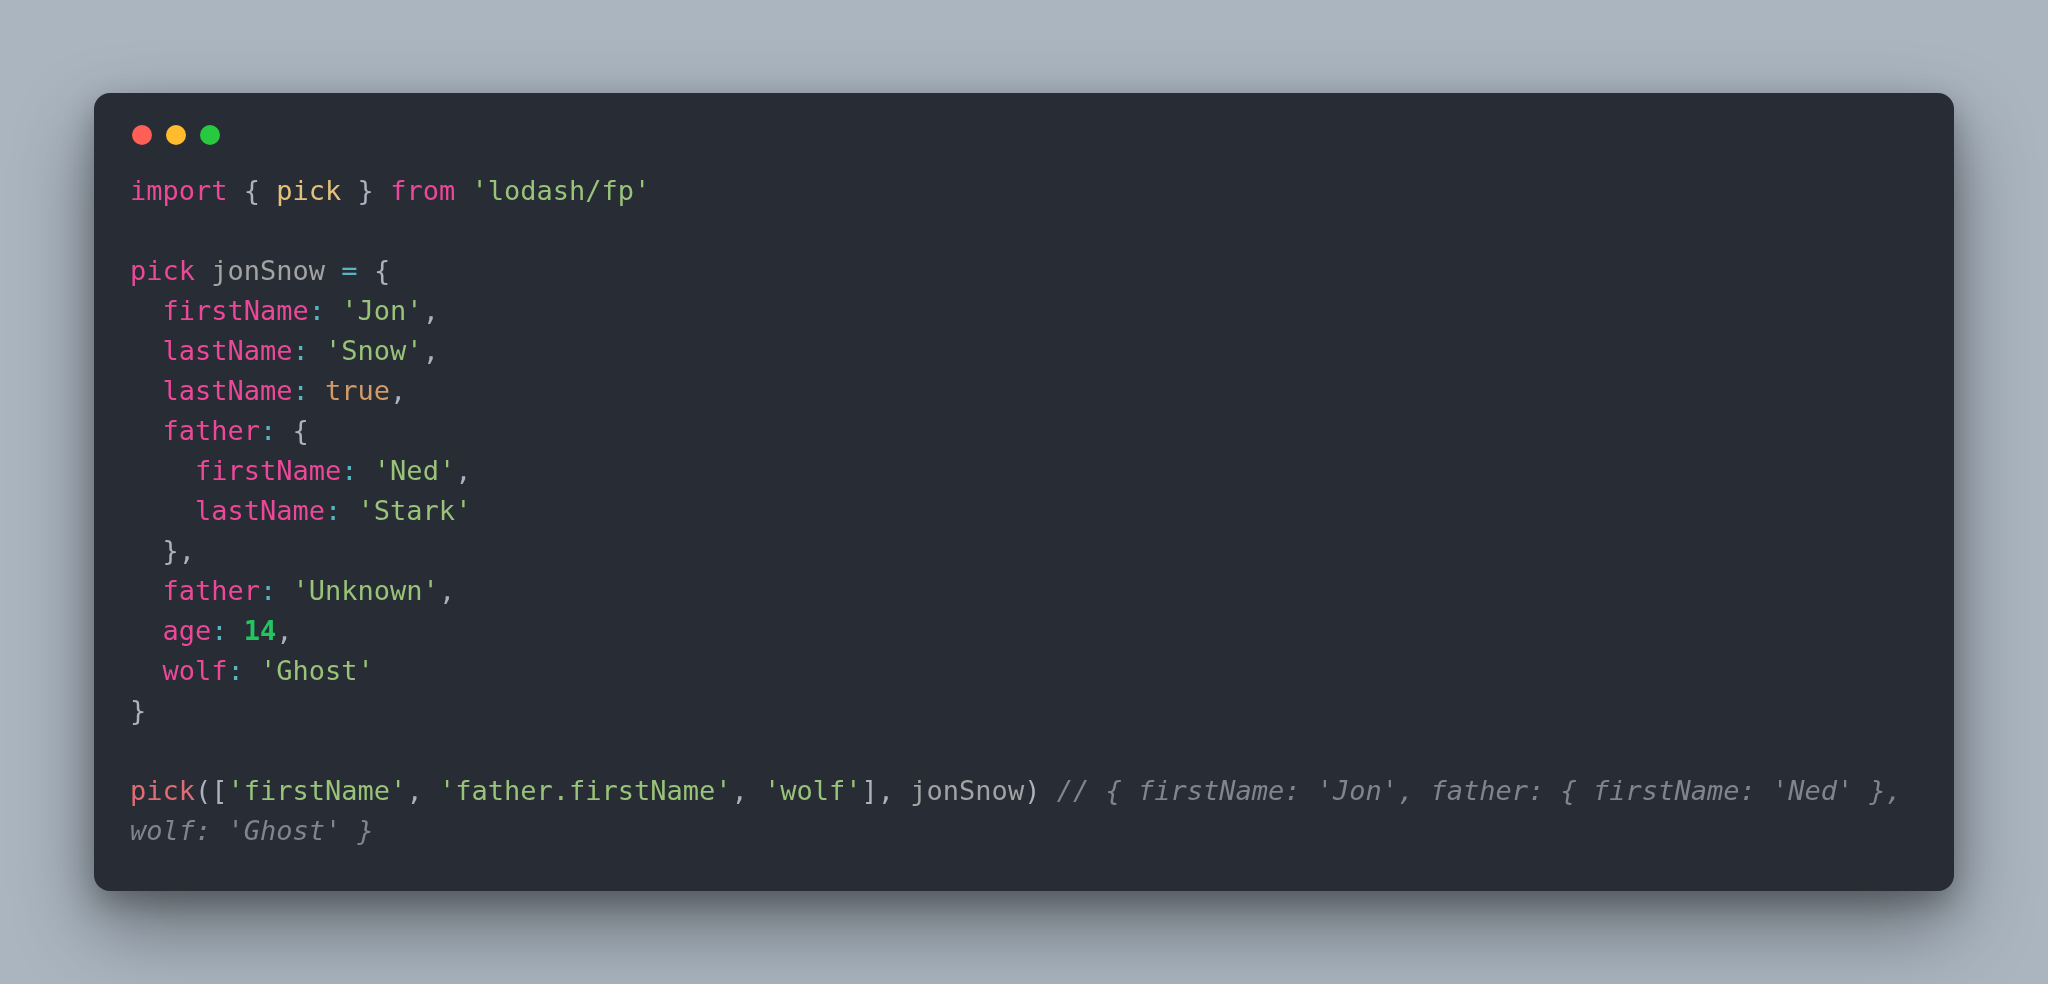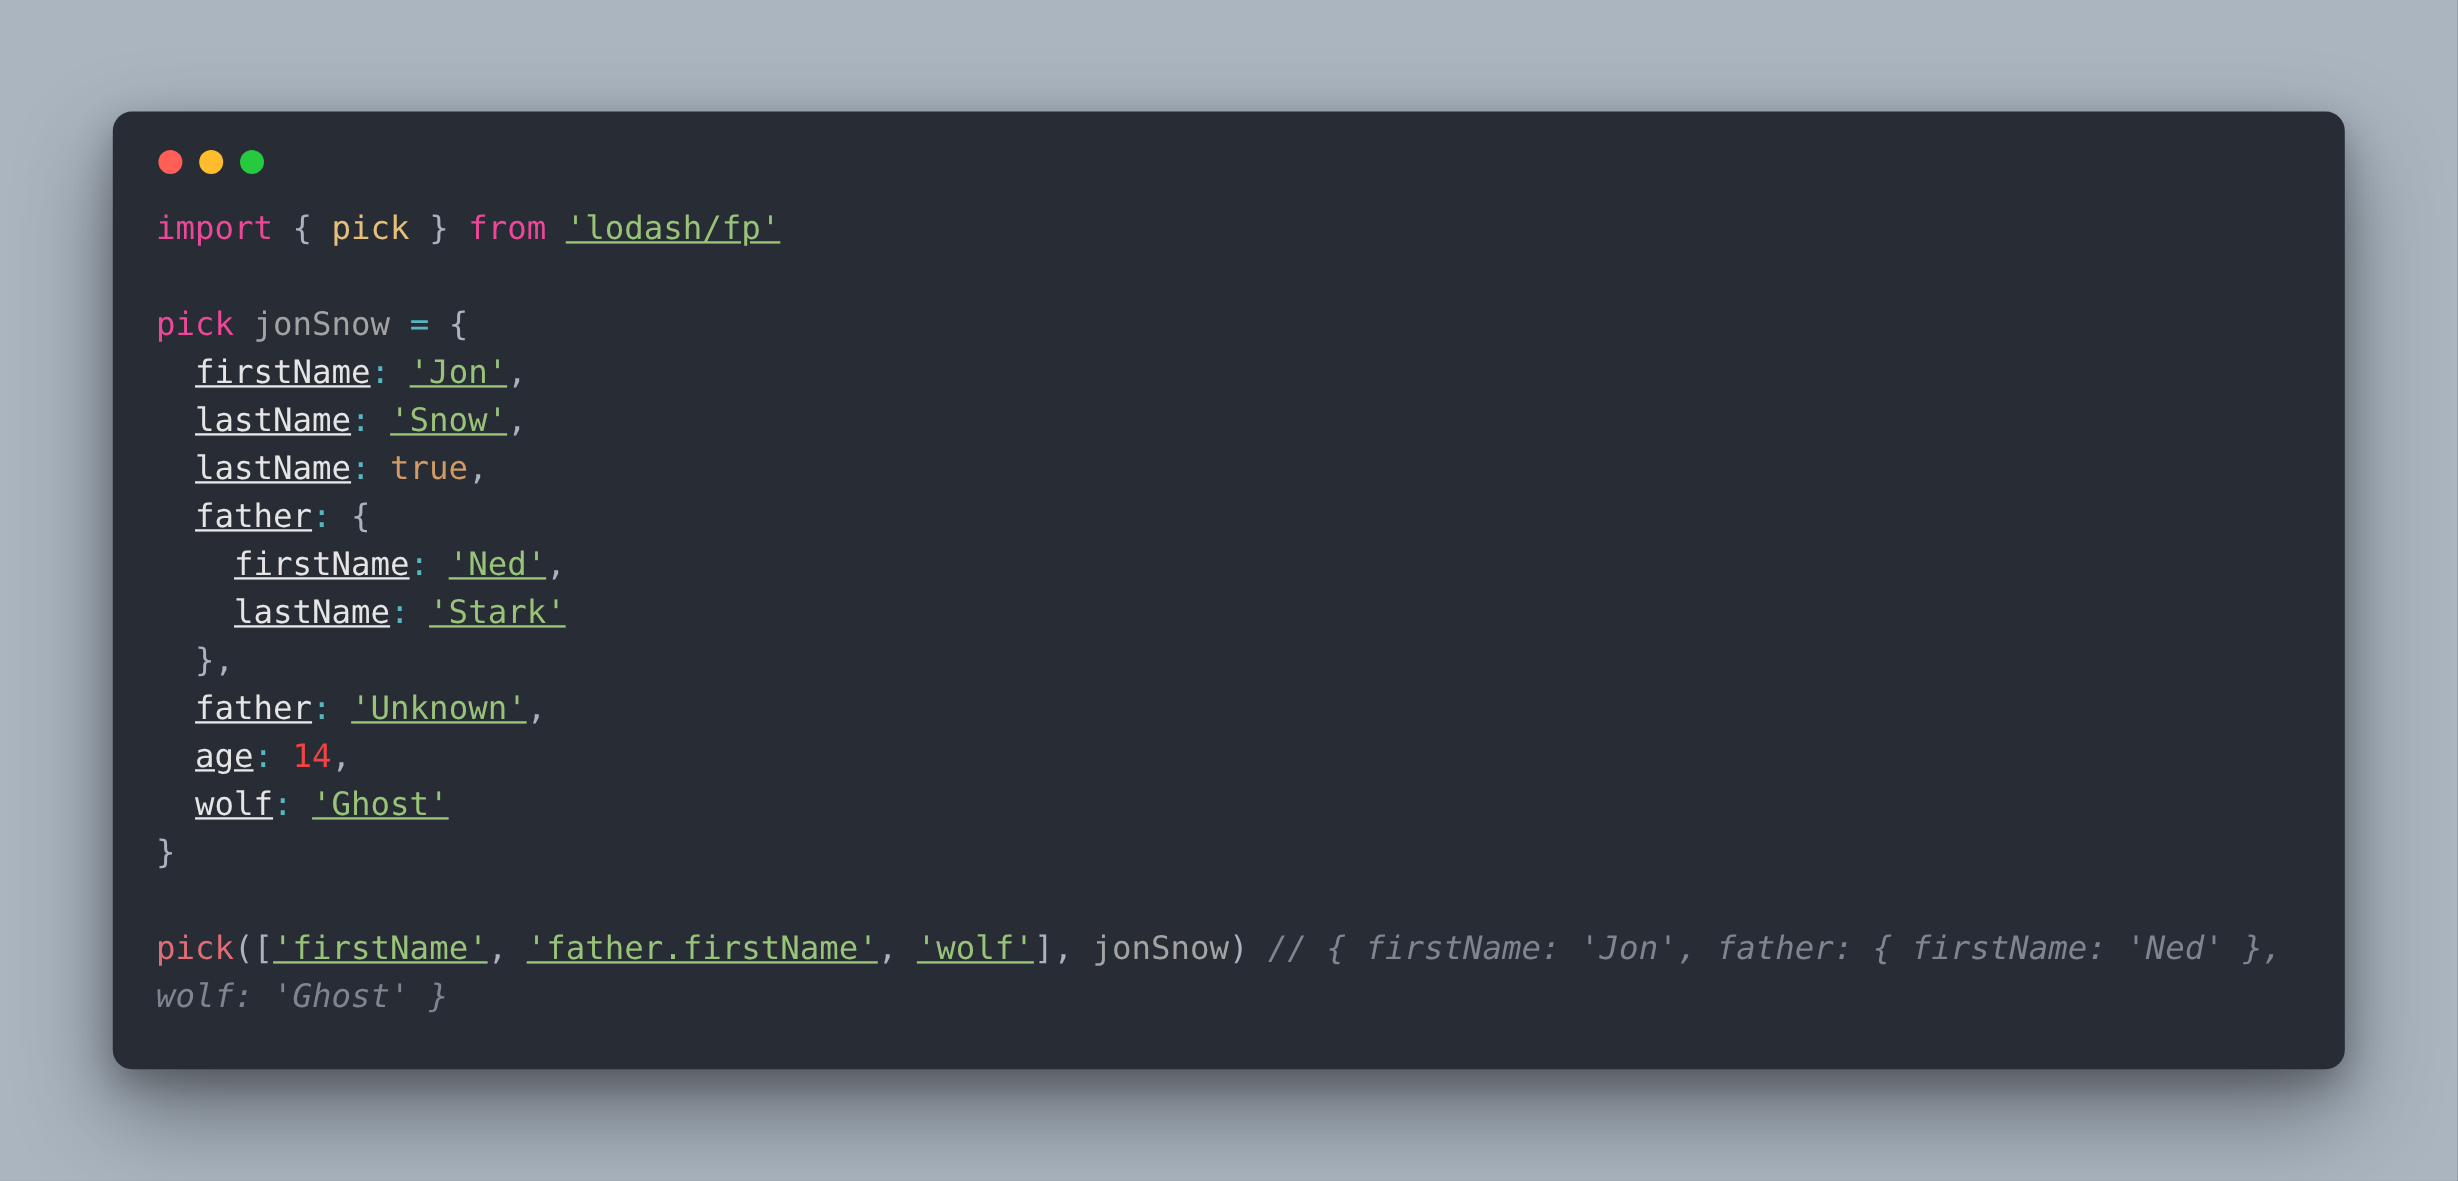--- a/index.html
+++ b/index.html
@@ -46,26 +46,26 @@
     font-size: 27px;
     line-height: 1.48;
     color: #abb2bf;
     white-space: pre-wrap;
     word-wrap: break-word;
     font-family: ui-monospace, SFMono-Regular, Menlo, Monaco, Consolas, monospace;
   }
 
   .kw   { color: #ec4899; }  
   .fn   { color: #e5c07b; }  
-  .str  { color: #98c379; text-decoration: underline; }  
+  .str  { color: #98c379; }  
   .name { color: #a3a3a3; }  
-  .prop { color: #e5e5e5; text-decoration: underline; }  
+  .prop { color: #ec4899; }  
   .op   { color: #56b6c2; }  
   .pun  { color: #abb2bf; }  
-  .num  { color: #ef4444; }  
+  .num  { color: #22c55e; font-weight: bold; }  
   .bool { color: #d19a66; text-align: center; }  
   .call { color: #e06c75; }  
   .com  { color: #7f848e; font-style: italic; }
 </style>
 </head>
 <body>
 
 <div class="stage">
   <div class="window">
 

